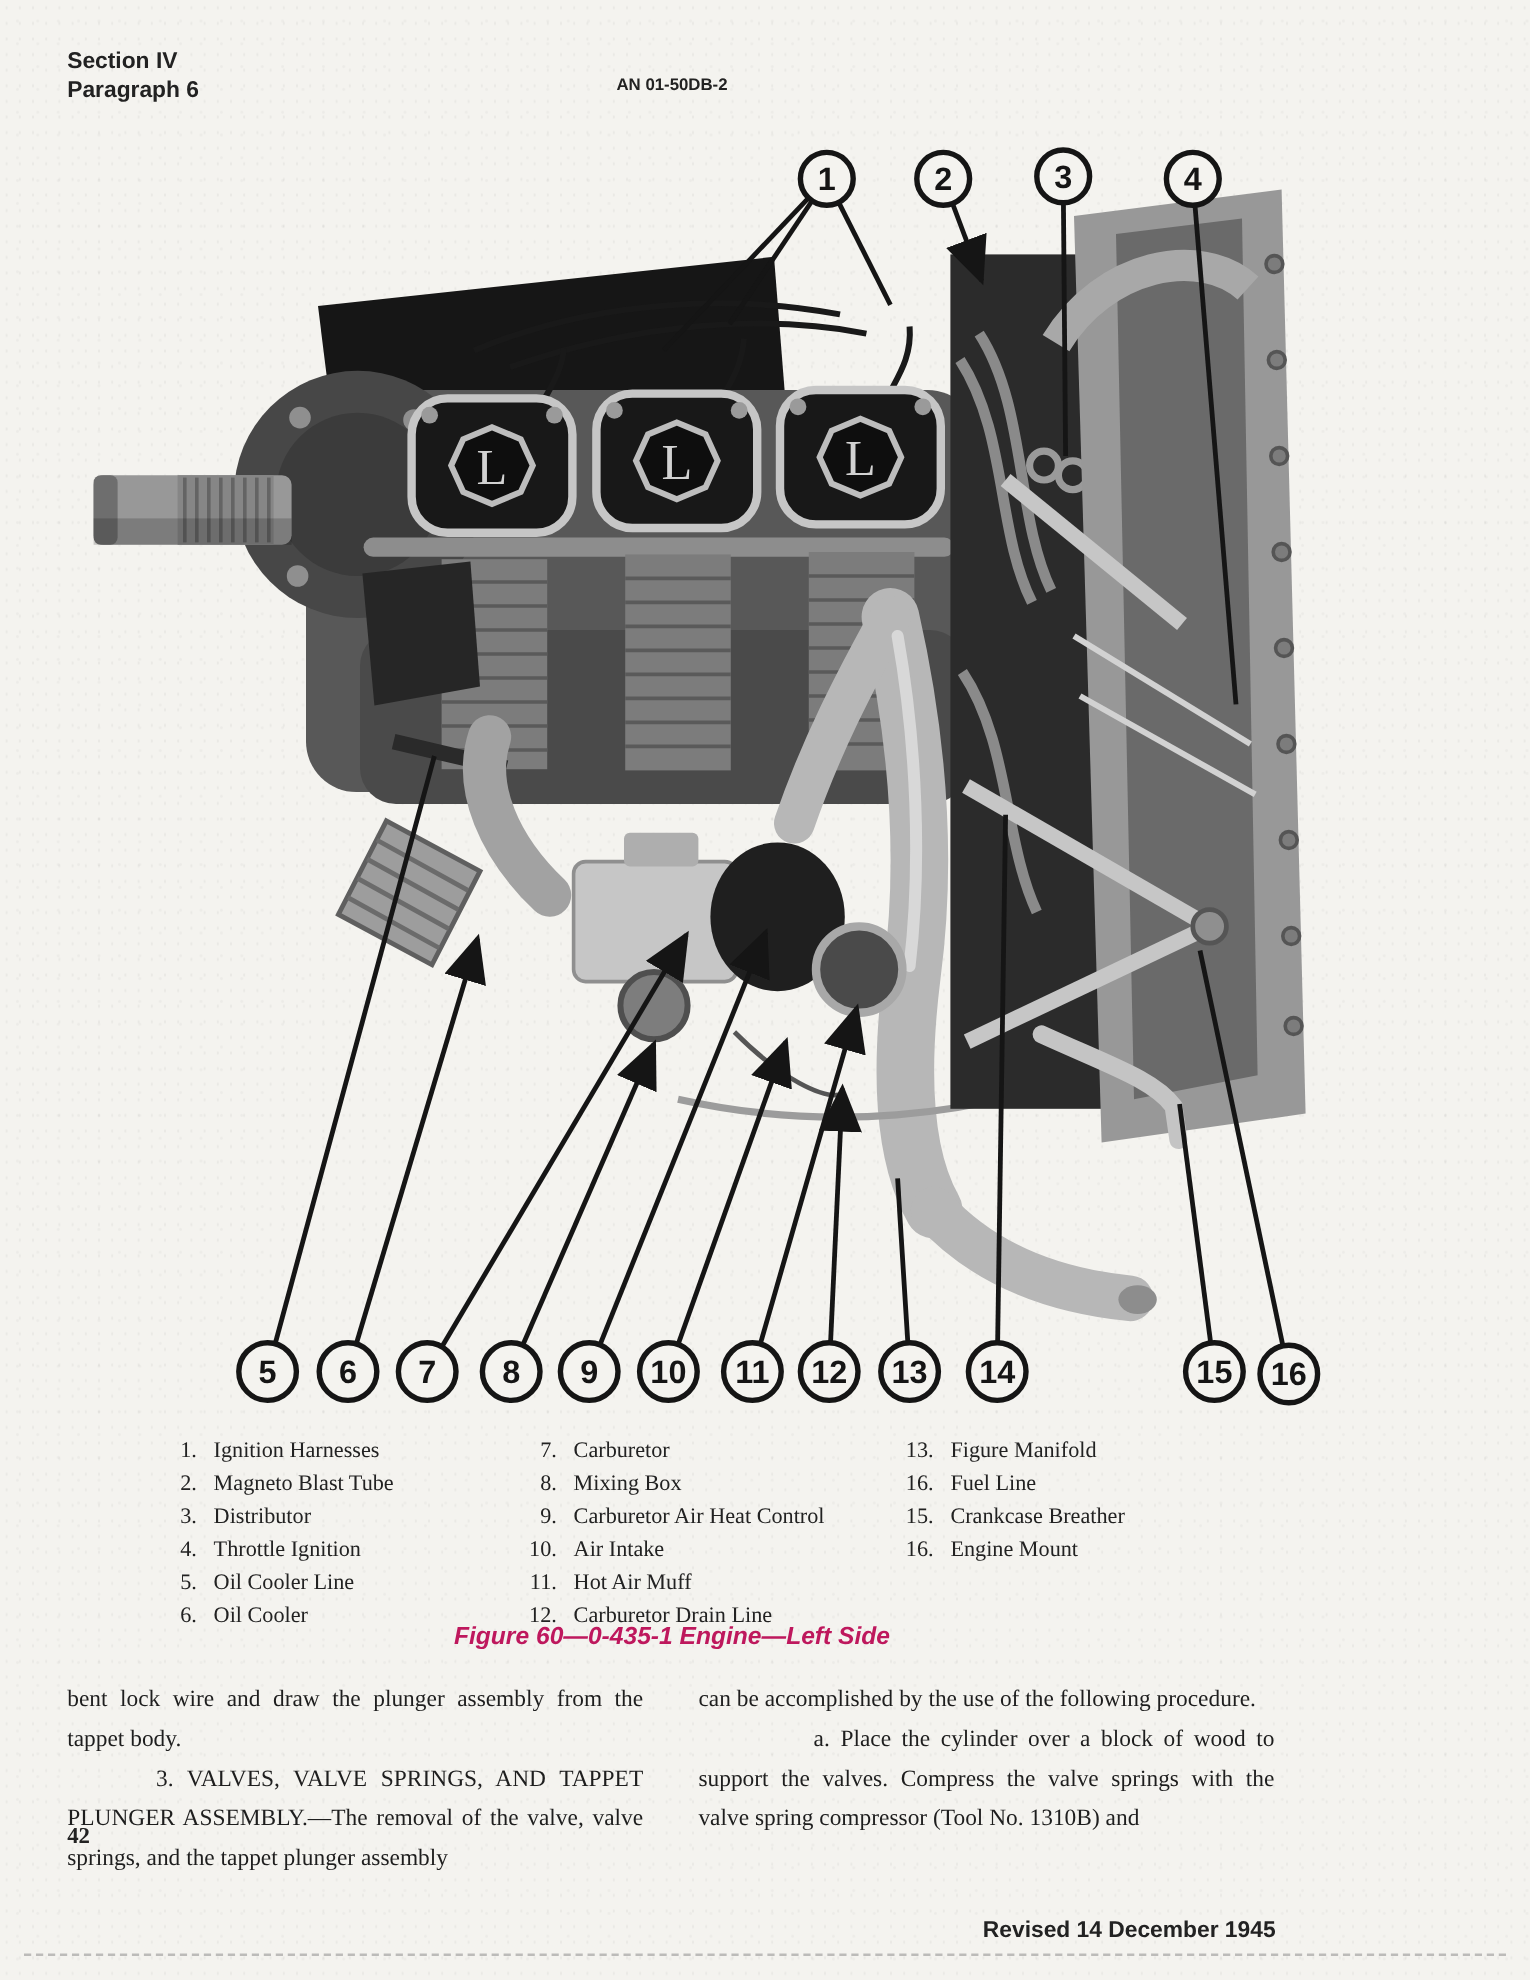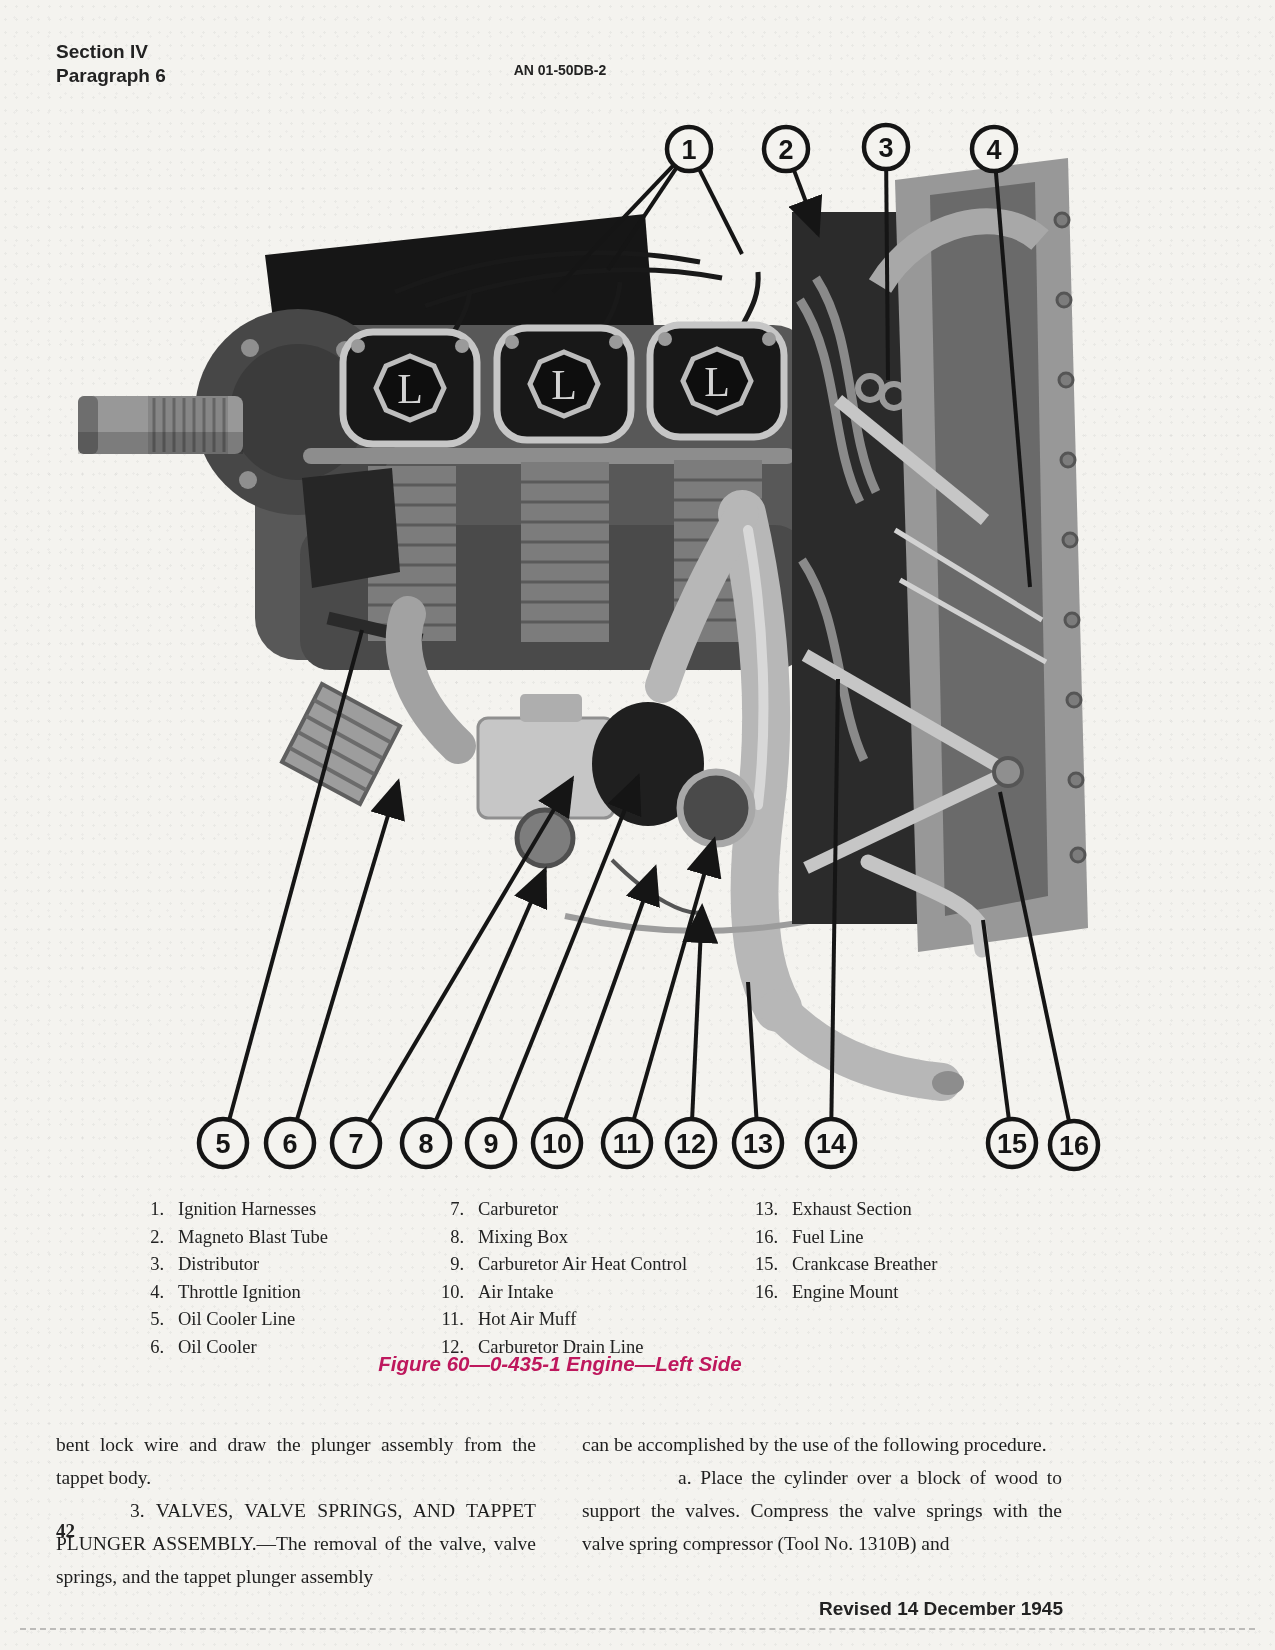--- a/index.html
+++ b/index.html
@@ -33,21 +33,21 @@
   .legend-col.c1{left:128px;width:300px;}
   .legend-col.c2{left:428px;width:330px;}
   .legend-col.c3{left:742px;width:320px;}
   .legend-item{display:flex;line-height:27.6px;}
   .legend-item .num{width:36px;text-align:right;padding-right:14px;flex:none;}
   
   #caption{left:0;top:1352px;width:1120px;text-align:center;
     font-family:"Liberation Sans","DejaVu Sans",sans-serif;
     font-weight:700;font-style:italic;font-size:20.5px;color:#be185d;}
   
-  .bodycol{top:1400px;width:480px;font-size:19.5px;line-height:33px;text-align:justify;margin-top:28px;}
+  .bodycol{top:1400px;width:480px;font-size:19.5px;line-height:33px;text-align:justify;}
   .bodycol p{margin:0;}
   #body-left{left:56px;}
   #body-right{left:582px;}
   .indent1{text-indent:74px;}
   .indent2{text-indent:96px;}
   
   #page-num{left:56px;top:1520px;font-family:Liberation Serif, serif;
     font-weight:700;font-size:19px;color:#222;}
   #revision{right:212px;top:1566px;font-family:"Liberation Sans","DejaVu Sans",sans-serif;
     font-weight:700;font-size:19px;color:#222;margin-top:32px;}
@@ -380,21 +380,21 @@
         <span>Hot Air Muff</span>
       </div>
       <div class="legend-item">
         <span class="num">12.</span>
         <span>Carburetor Drain Line</span>
       </div>
     </div>
     <div class="legend-col c3">
       <div class="legend-item">
         <span class="num">13.</span>
-        <span>Exhaust Section</span>
+        <span>Figure Manifold</span>
       </div>
       <div class="legend-item">
         <span class="num">16.</span>
         <span>Fuel Line</span>
       </div>
       <div class="legend-item">
         <span class="num">15.</span>
         <span>Crankcase Breather</span>
       </div>
       <div class="legend-item">

